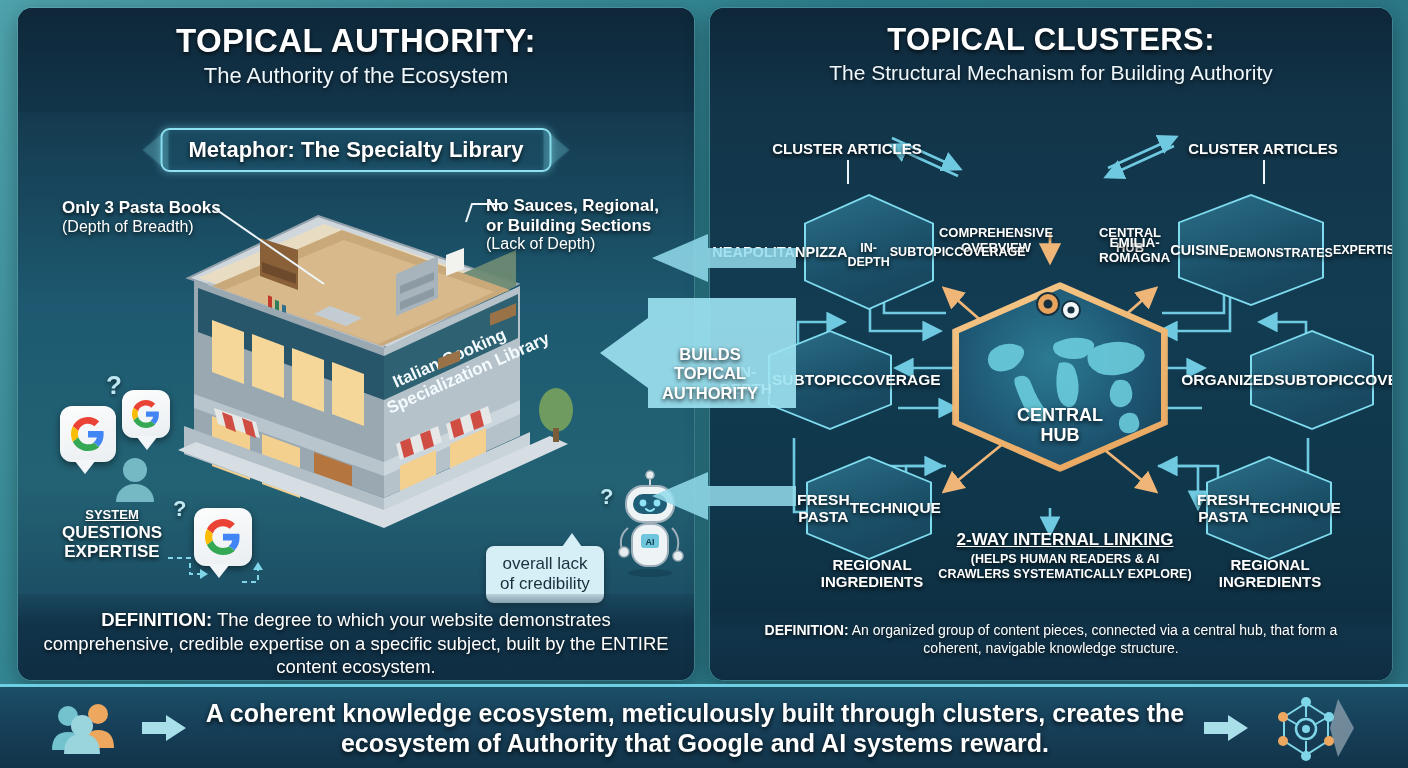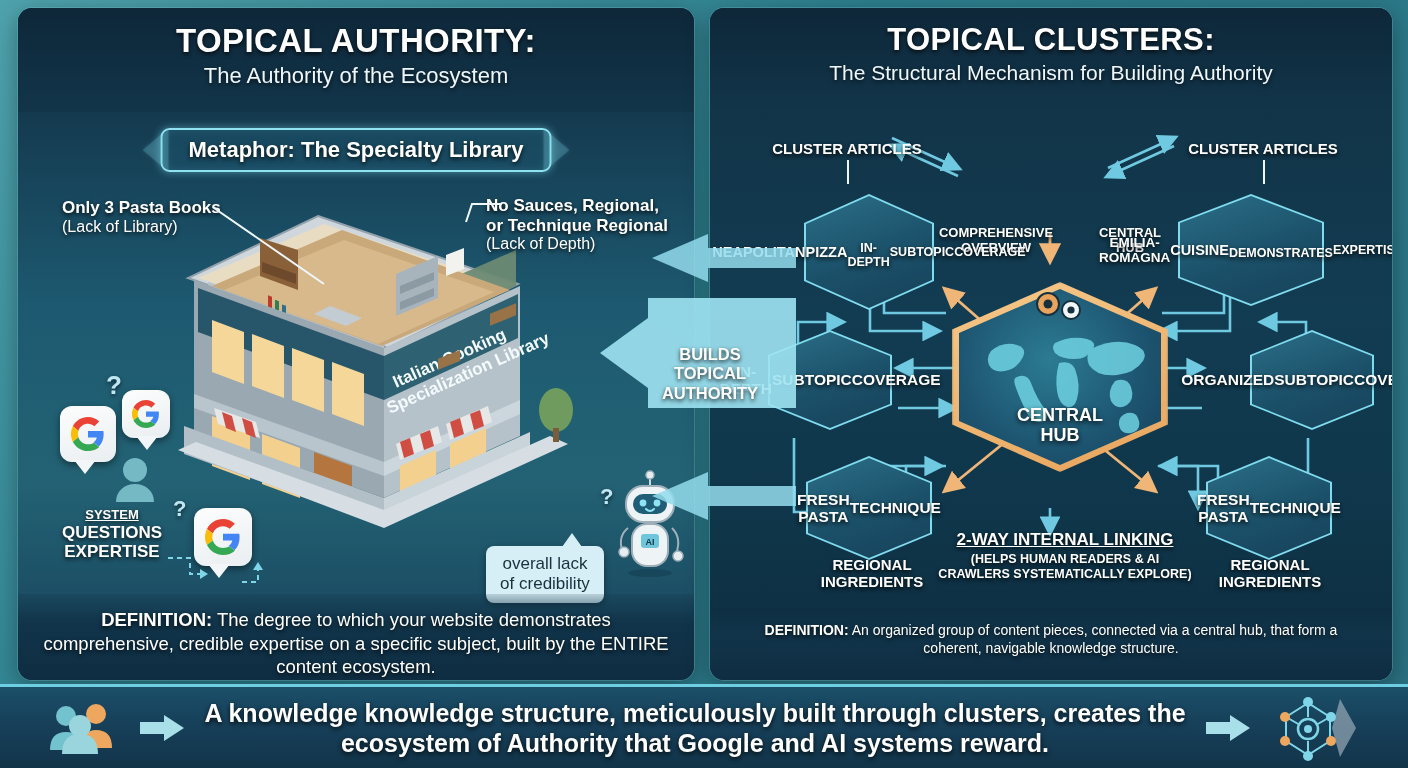--- a/index.html
+++ b/index.html
@@ -289,29 +289,29 @@
 
       <ellipse cx="418" cy="212" rx="17" ry="22" fill="#6f9c5e"></ellipse>
       <rect x="415" y="230" width="6" height="14" fill="#7a5c3b"></rect>
 
       <rect x="352" y="258" width="26" height="12" fill="#9a7248" transform="skewY(-22)"></rect>
       <rect x="300" y="282" width="22" height="11" fill="#9a7248" transform="skewY(-22)"></rect>
     </svg>
 
     <div class="abs anno" style="left:44px; top:190px; width:230px;">
       <span class="b">Only 3 Pasta Books</span>
-      <span class="n">(Lack of Library)</span>
+      <span class="n">(Depth of Breadth)</span>
     </div>
     <svg class="abs" style="left:196px; top:196px;" width="140" height="100">
       <line x1="0" y1="4" x2="110" y2="80" stroke="#eef7fb" stroke-width="2"></line>
     </svg>
 
     <div class="abs anno" style="left:468px; top:188px; width:220px; text-align:left;">
       <span class="b">No Sauces, Regional,</span>
-      <span class="b">or Technique Regional</span>
+      <span class="b">or Building Sections</span>
       <span class="n">(Lack of Depth)</span>
     </div>
     <svg class="abs" style="left:428px; top:192px;" width="60" height="40">
       <polyline points="56,4 26,4 20,22" fill="none" stroke="#eef7fb" stroke-width="2"></polyline>
     </svg>
 
     <div class="gbubble" style="left:42px; top:398px;">
       <svg class="glogo" viewBox="0 0 48 48">
         <path fill="#EA4335" d="M24 9.5c3.5 0 6.6 1.2 9 3.6l6.8-6.8C35.6 2.4 30.2 0 24 0 14.6 0 6.5 5.4 2.6 13.2l7.9 6.1C12.4 13.3 17.7 9.5 24 9.5z"></path>
         <path fill="#4285F4" d="M46.1 24.5c0-1.6-.1-3.2-.4-4.7H24v9h12.4c-.5 2.9-2.2 5.3-4.7 7l7.6 5.9c4.4-4.1 6.8-10.1 6.8-17.2z"></path>
@@ -592,21 +592,21 @@
       <path d="M2 50 q0 -18 16 -18 q16 0 16 18z" fill="#73c3cf"></path>
       <circle cx="48" cy="14" r="10" fill="#eda75f"></circle>
       <path d="M34 48 q0 -18 14 -18 q16 0 16 18z" fill="#eda75f"></path>
       <circle cx="32" cy="26" r="11" fill="#9ad4dd"></circle>
       <path d="M14 54 q0 -20 18 -20 q18 0 18 20z" fill="#9ad4dd"></path>
     </svg>
     <svg class="barrowsm" viewBox="0 0 44 26">
       <polygon points="0,7 24,7 24,0 44,13 24,26 24,19 0,19" fill="#a9dfe9"></polygon>
     </svg>
     <div class="msg">
-      <div>A knowledge knowledge structure, meticulously built through clusters, creates the</div>
+      <div>A coherent knowledge ecosystem, meticulously built through clusters, creates the</div>
       <div>ecosystem of Authority that Google and AI systems reward.</div>
     </div>
     <svg class="barrowsm" viewBox="0 0 44 26">
       <polygon points="0,7 24,7 24,0 44,13 24,26 24,19 0,19" fill="#a9dfe9"></polygon>
     </svg>
     <svg width="90" height="70">
       <polygon points="70,6 86,35 70,64 62,35" fill="#8fa3b0" opacity=".75"></polygon>
       <g stroke="#7fd6e8" stroke-width="2" fill="none">
         <path d="M38 10 L16 24 L16 48 L38 62 L60 48 L60 24 Z"></path>
         <line x1="38" y1="10" x2="38" y2="24"></line>

